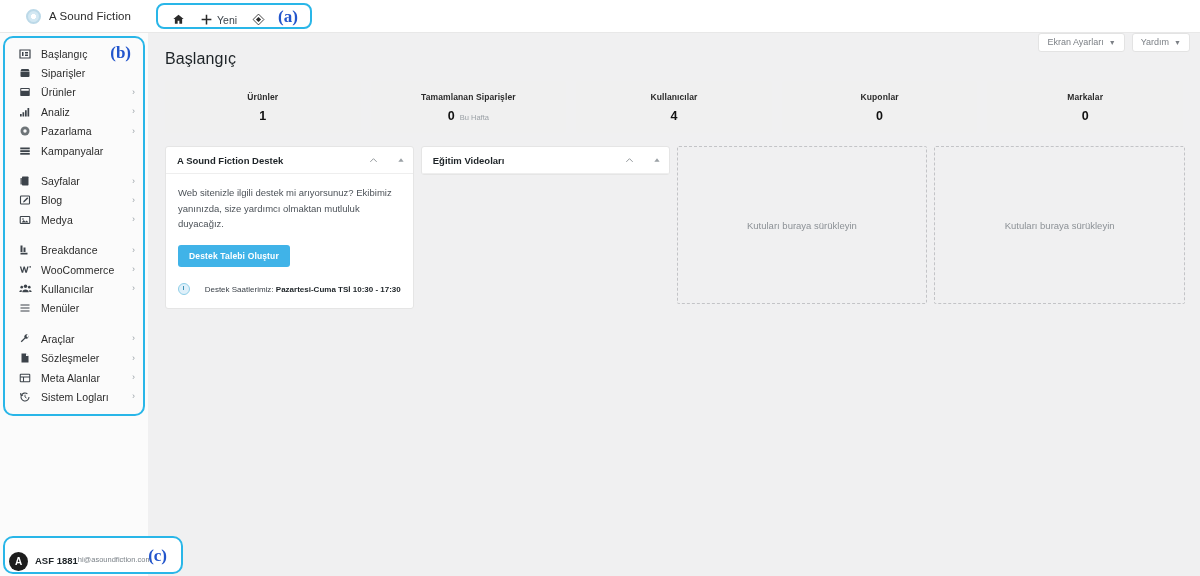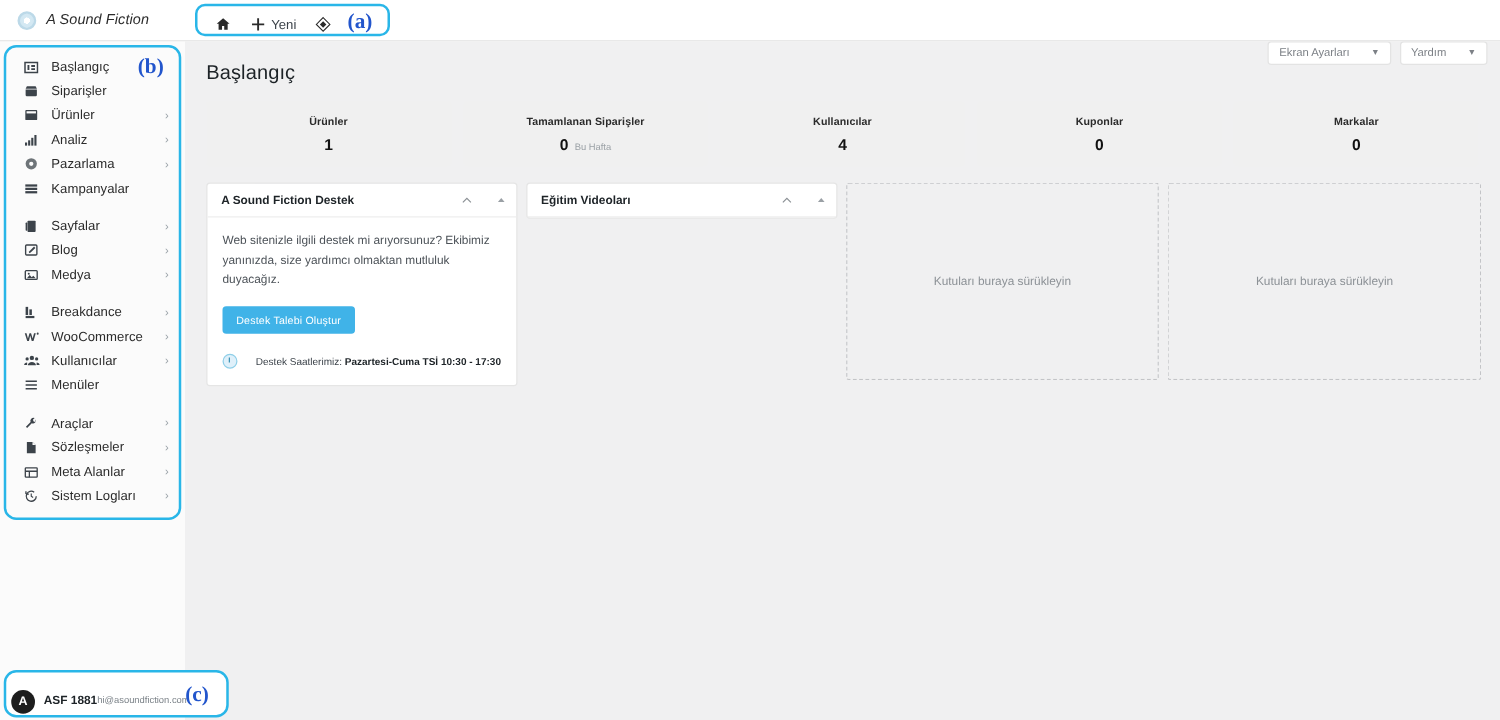--- a/index.html
+++ b/index.html
@@ -14,21 +14,21 @@
 
   
   .adminbar {
     position: absolute; top: 0; left: 0; width: 1200px; height: 33px;
     background: #ffffff; border-bottom: 1px solid #e8e8e8;
     display: flex; align-items: center;
     z-index: 40;
   }
   .ab-brand {
     display: flex; align-items: center; gap: 8px;
-    padding-left: 14px; width: 148px; height: 33px; font-style: italic;
+    padding-left: 26px; width: 148px; height: 33px;
   }
   .ab-brand-logo {
     width: 15px; height: 15px; border-radius: 50%;
     border: 2.5px solid #bcd9e8;
     background: radial-gradient(circle at 50% 50%, #ffffff 0%, #ffffff 32%, #d5e9f3 33%, #cfe6f2 100%);
     flex: 0 0 auto;
   }
   .ab-brand-name { font-size: 11.5px; color: #2b2b2b; letter-spacing: .1px; white-space: nowrap; }
 
   .ab-group {
@@ -98,21 +98,21 @@
 
   
   .content { position: absolute; top: 33px; left: 148px; width: 1052px; height: 543px; background: #f0f0f1; }
 
   .screen-opts {
     position: absolute; top: 0px; right: 10px; display: flex; gap: 7px; padding-top: 0px;
   }
   .so-btn {
     background: #fff; border: 1px solid #e3e3e3; border-radius: 3px;
     font-size: 9px; color: #7c8086; padding: 4px 8px; cursor: pointer;
-    display: flex; align-items: center; gap: 17px; line-height: 1;
+    display: flex; align-items: center; gap: 5px; line-height: 1;
   }
   .so-caret { font-size: 7px; }
 
   .page-title {
     position: absolute; top: 17px; left: 17px;
     font-size: 16px; font-weight: 400; color: #1d2327; letter-spacing: .1px;
   }
 
   
   .stats { position: absolute; top: 48px; left: 17px; width: 1018px; display: flex; gap: 10px; }
@@ -138,21 +138,21 @@
     border-bottom: 1px solid #eeeeee;
   }
   .panel-title { font-size: 9.5px; font-weight: 700; color: #1d2327; }
   .panel-acts { margin-left: auto; display: flex; align-items: center; gap: 18px; }
   .pa-btn { cursor: pointer; color: #787c82; display: inline-flex; }
   .panel-body { padding: 11px 12px 13px 12px; }
   .panel-text { font-size: 9.5px; line-height: 1.65; color: #4c5258; }
   .btn-primary {
     display: inline-block; margin-top: 13px;
     background: #40b3e8; color: #fff; border: none; border-radius: 3px;
-    font-size: 8.5px; font-weight: 400; padding: 6px 11px; cursor: pointer;
+    font-size: 8.5px; font-weight: 700; padding: 6px 11px; cursor: pointer;
     letter-spacing: .15px;
     text-align: center;
   }
   .support-hours {
     margin-top: 16px; padding-top: 0px; display: flex; align-items: center; gap: 6px; justify-content: space-between;
   }
   .sh-ico {
     width: 12px; height: 12px; border-radius: 50%; border: 1.6px solid #8fcfe8;
     background: #dff0fa; flex: 0 0 auto; position: relative;
   }

